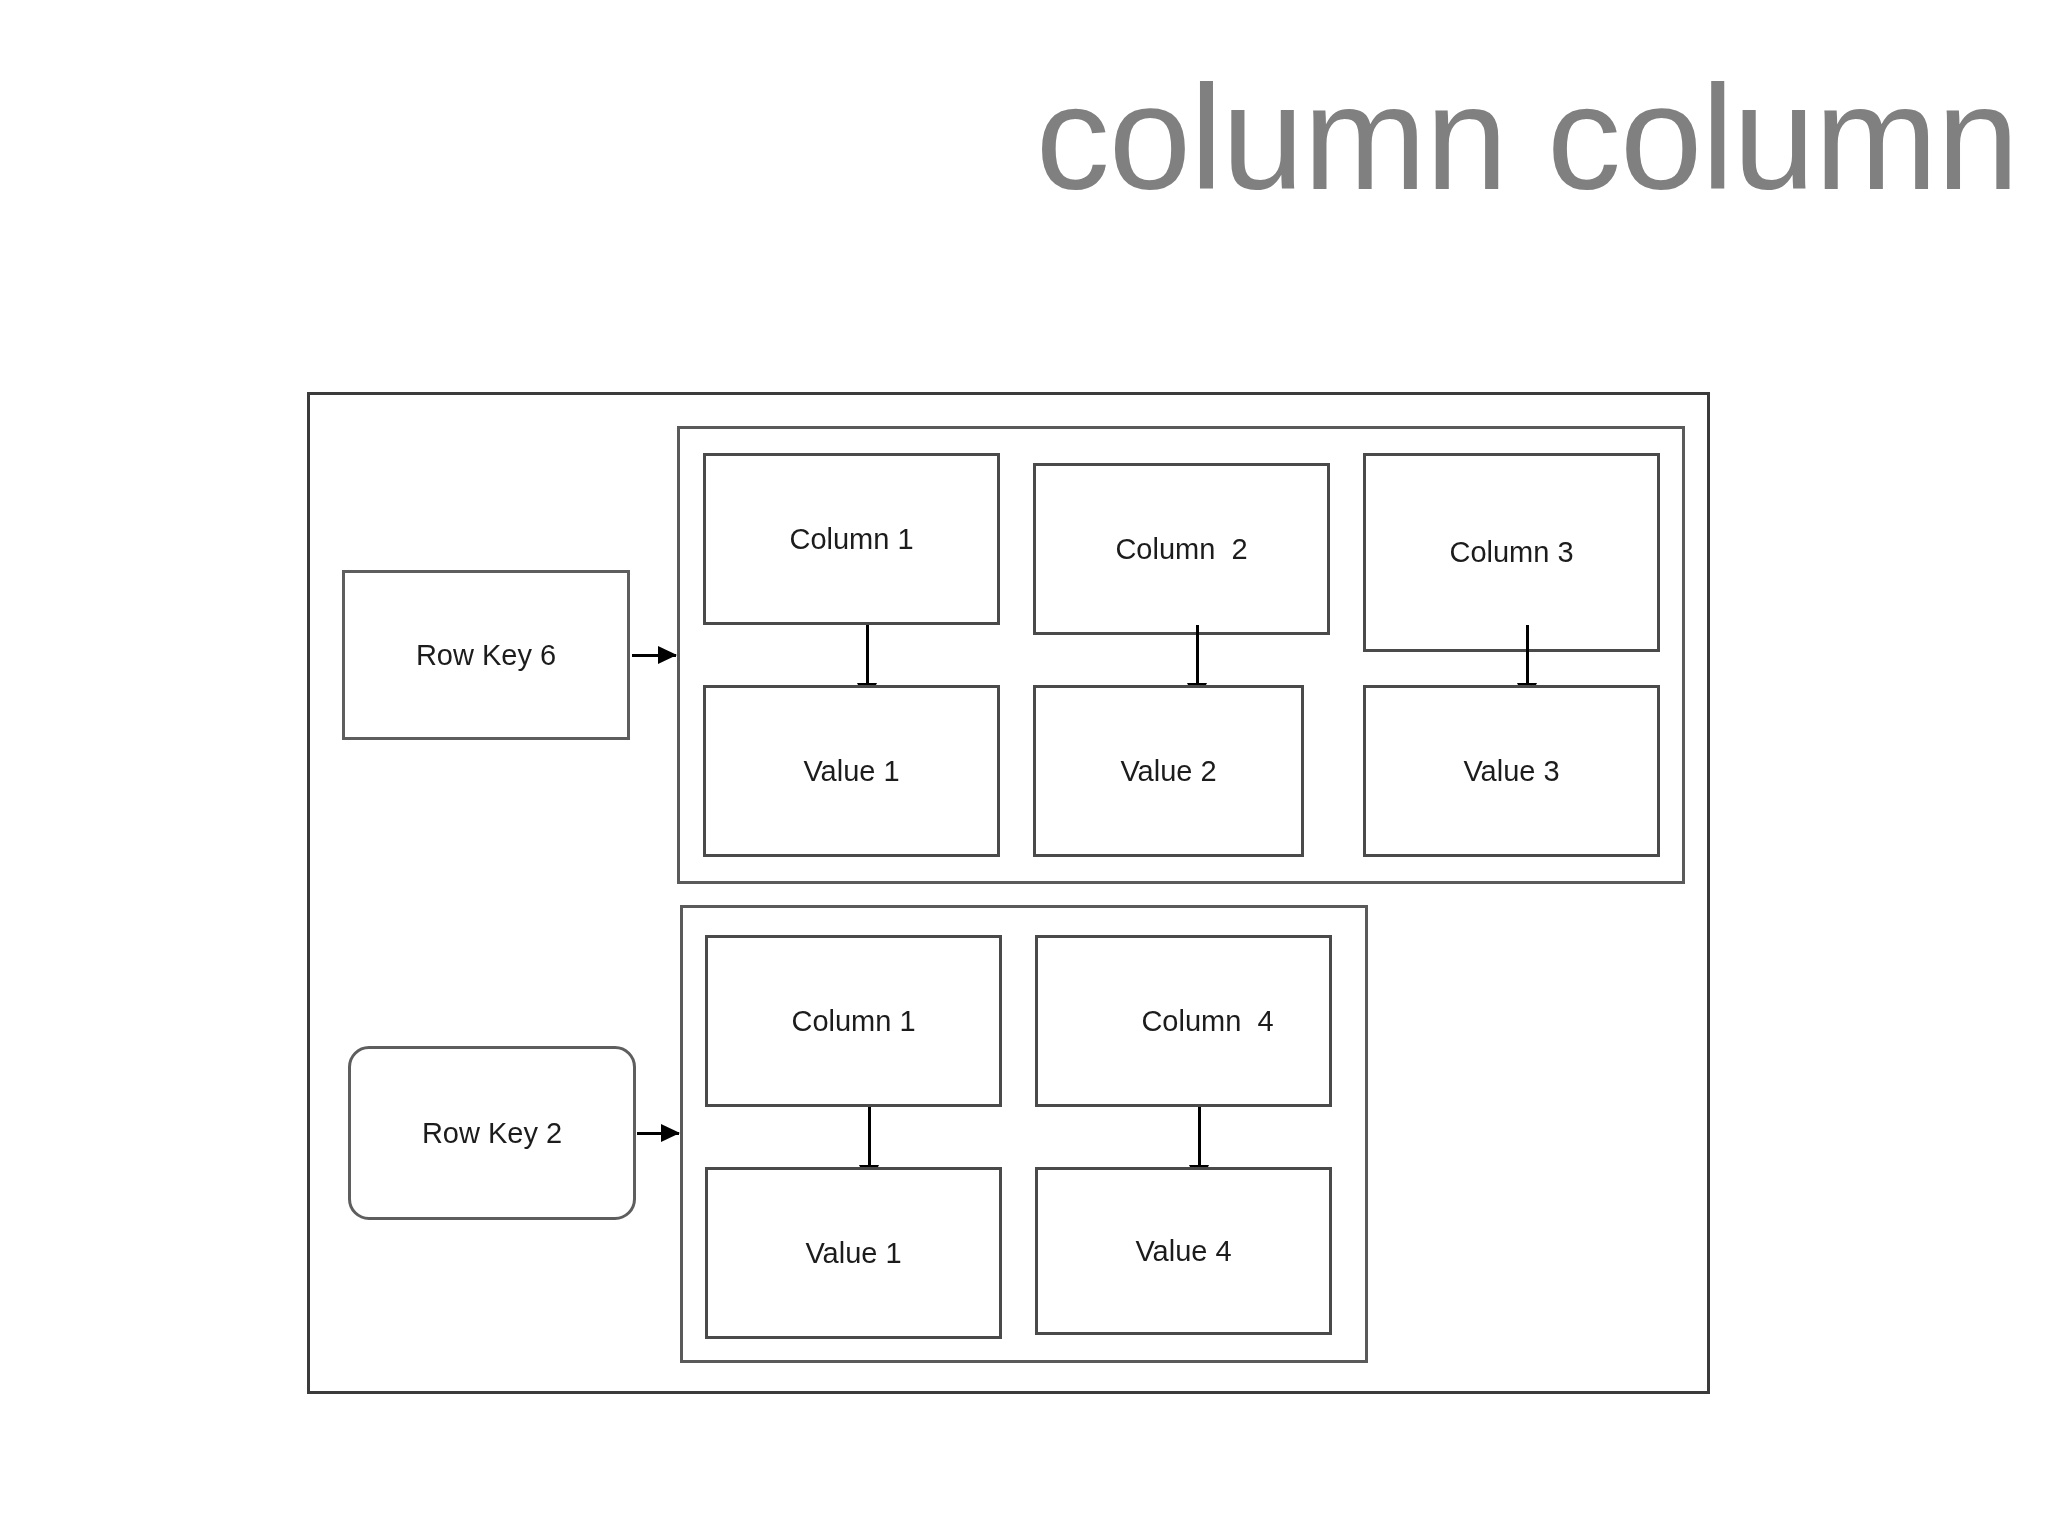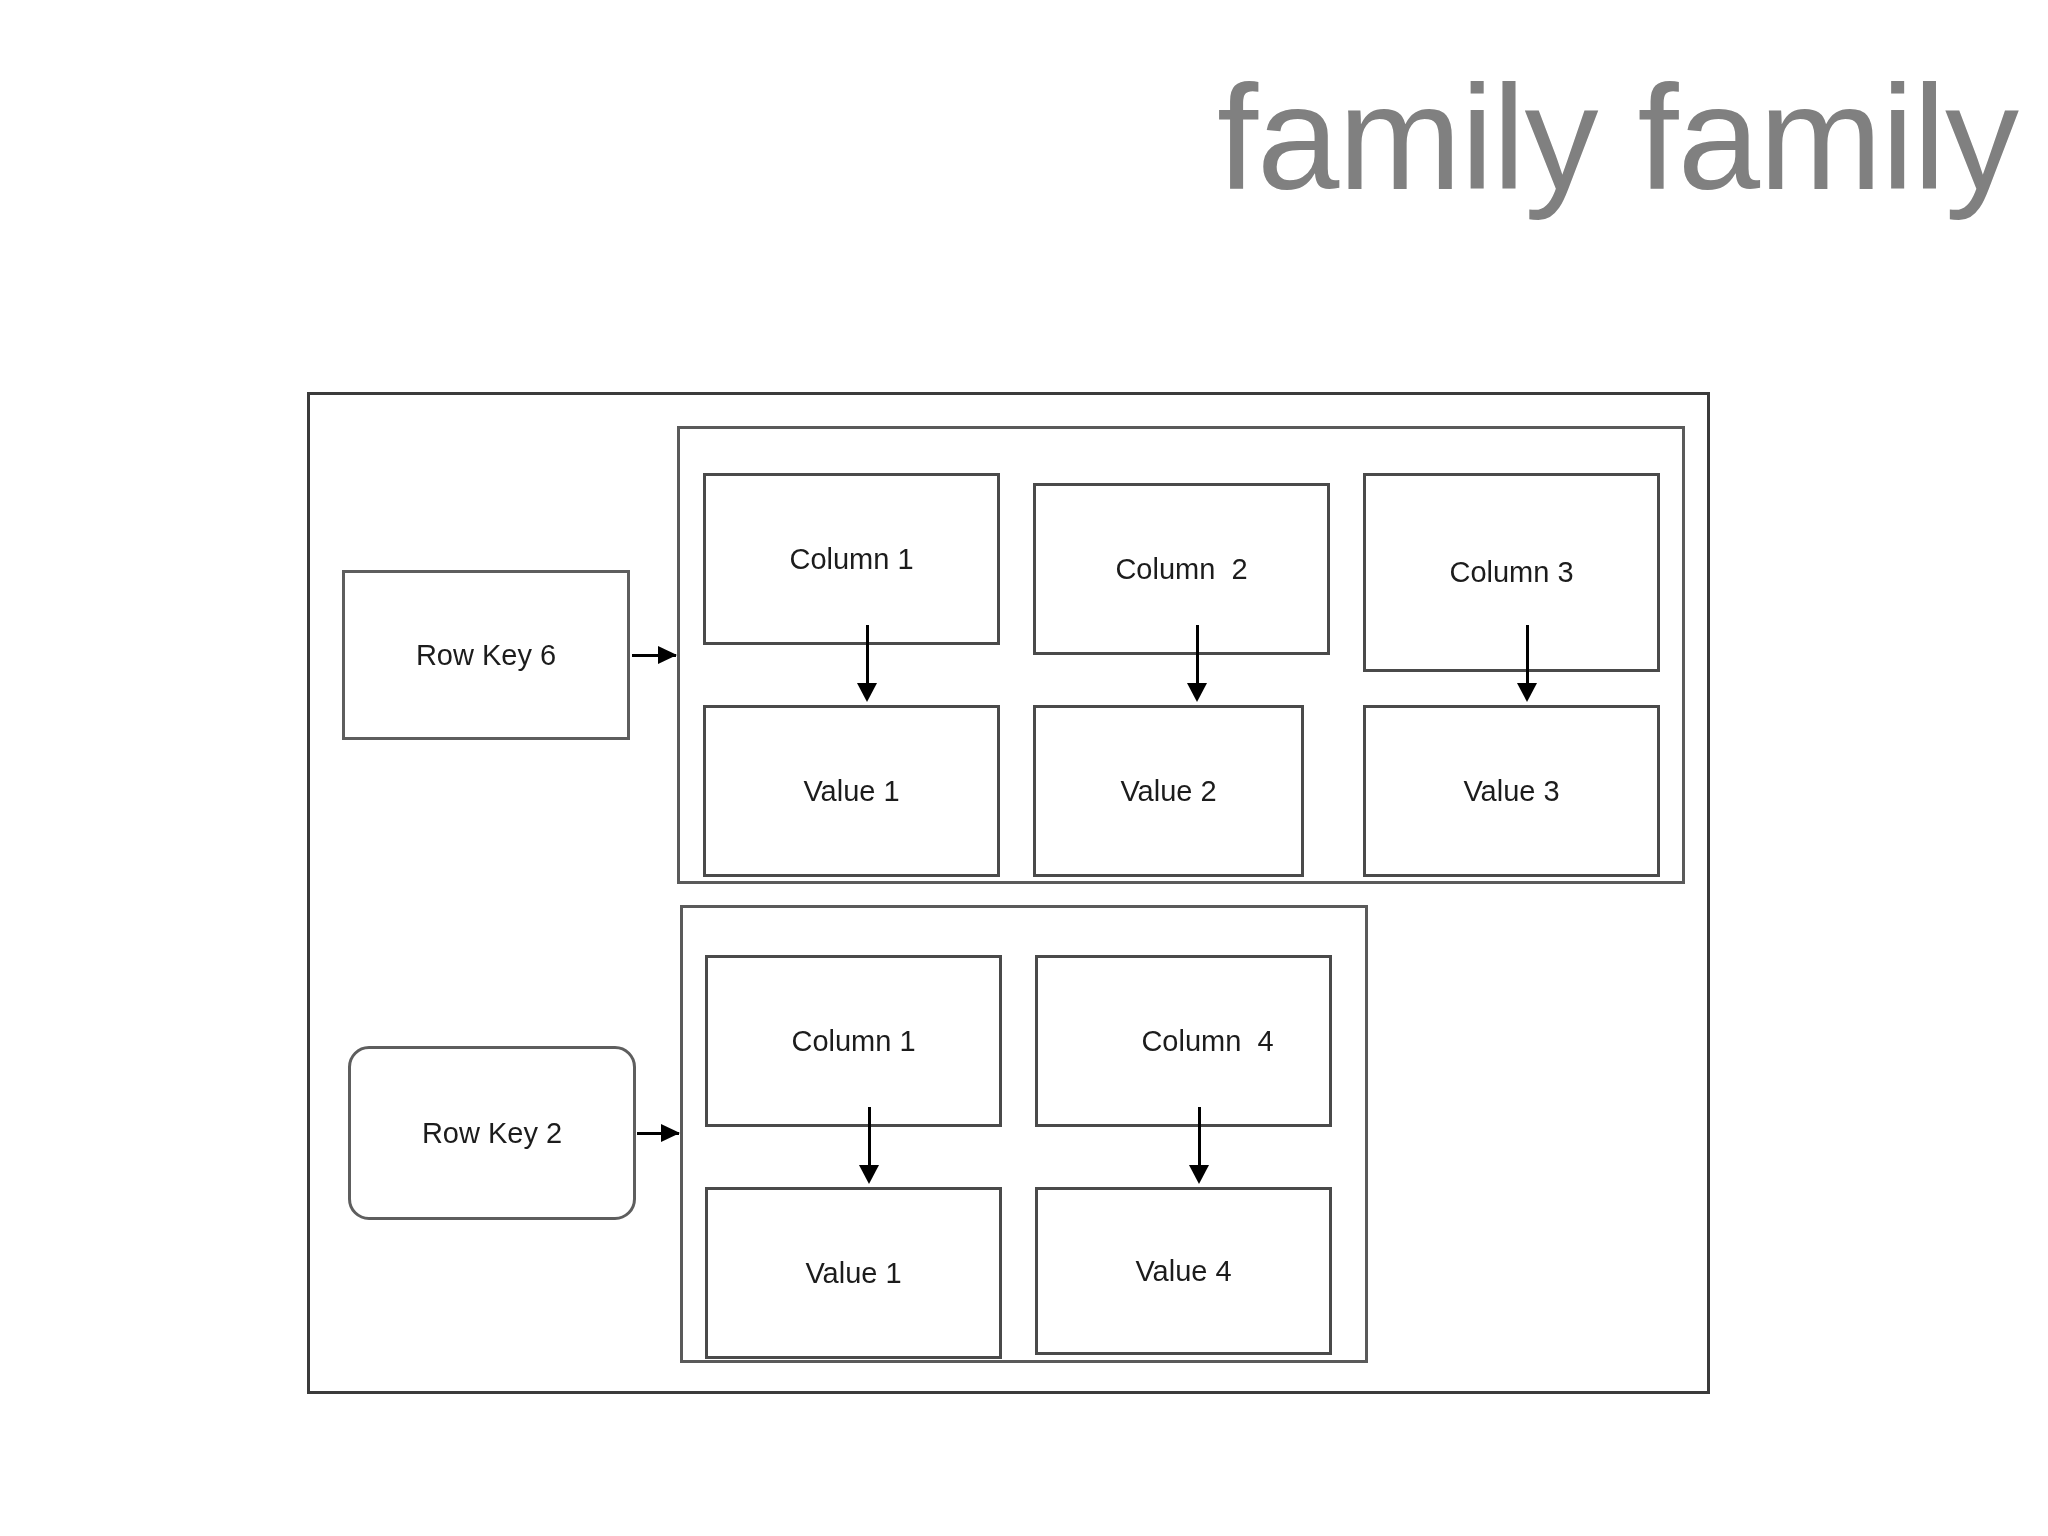--- a/index.html
+++ b/index.html
@@ -104,21 +104,20 @@
 
   
   .cell-box {
     position: absolute;
     border: 3px solid #4a4a4a;
     background: #ffffff;
     box-sizing: border-box;
     display: flex;
     align-items: center;
     justify-content: center;
-    margin-top: 20px;
   }
   .cell-label {
     font-size: 29px;
     color: #1c1c1c;
     font-family: "Liberation Sans", sans-serif;
     white-space: pre;
   }
 
   
   .arrow-h {
@@ -150,21 +149,21 @@
     width: 0;
     height: 0;
     border-top: 19px solid #000000;
     border-left: 10px solid transparent;
     border-right: 10px solid transparent;
   }
 </style>
 </head>
 <body>
 
-<div id="slide-title">family family</div>
+<div id="slide-title">column column</div>
 
 <div id="diagram">
 
   <div id="table-outer-box"></div>
 
   <div id="cf-group-1" class="cf-group"></div>
 
   <div id="rowkey-box-1" class="rowkey-box">
     <span class="rowkey-label">Row Key 6</span>
   </div>

